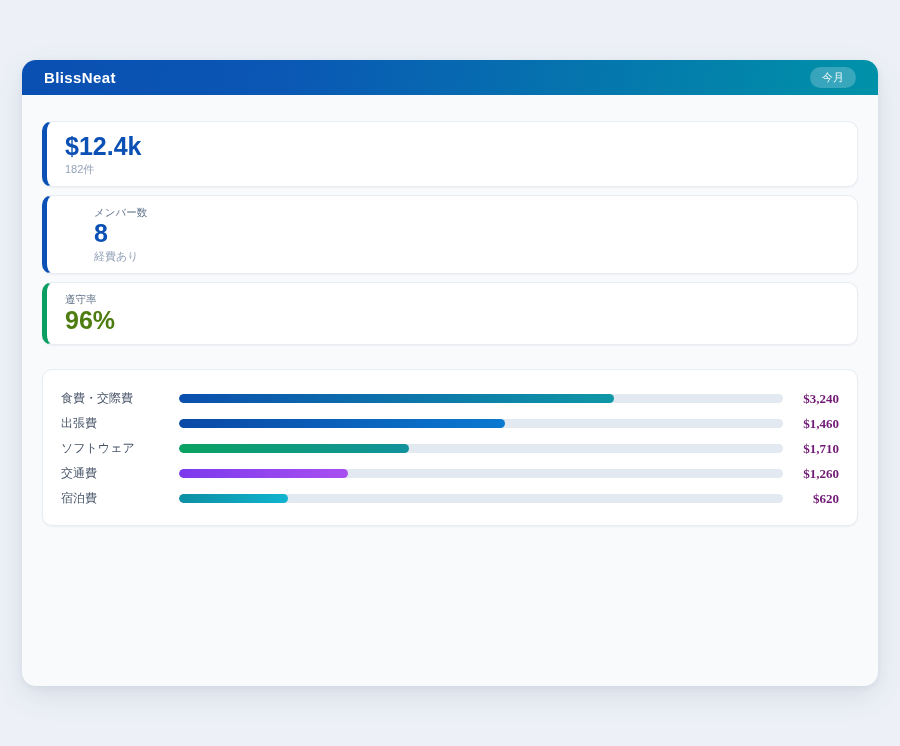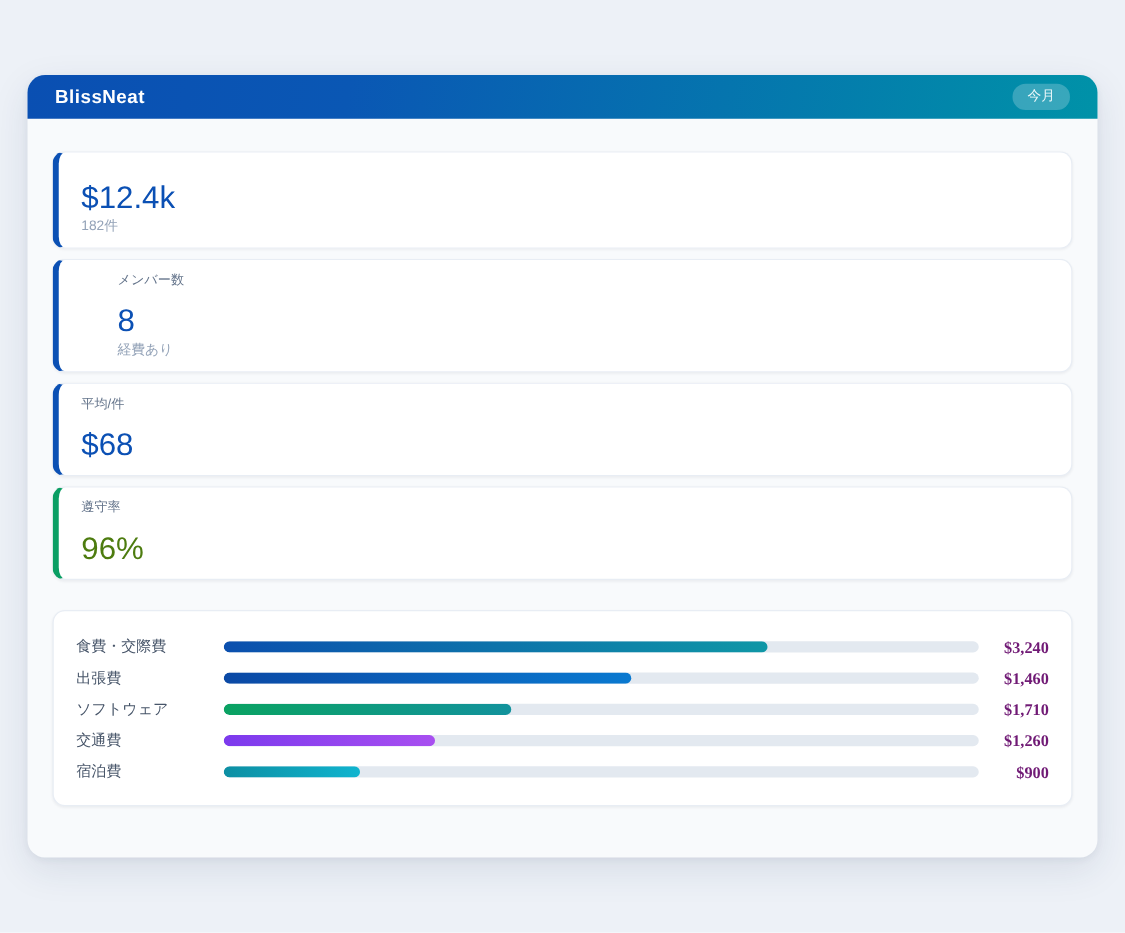--- a/index.html
+++ b/index.html
@@ -42,21 +42,21 @@
   .stat-card {
     background: #ffffff;
     border: 1px solid #e8edf4;
     border-left: 5px solid #0b50b4;
     border-radius: 10px;
     padding: 10px 18px;
     margin-bottom: 8px;
     box-shadow: 0 1px 2px rgba(15,23,42,0.05);
   }
   .stat-label { font-size: 10.5px; color: #64748b; line-height: 13px; }
-  .stat-value { font-size: 25px; font-weight: normal; color: #0b50b4; line-height: 28px; margin-top: 12px; }
+  .stat-value { font-size: 25px; font-weight: bold; color: #0b50b4; line-height: 28px; margin-top: 0; }
   .stat-sub { font-size: 11px; color: #94a3b8; line-height: 13px; margin-top: 3px; }
   .category-card {
     background: #ffffff;
     border: 1px solid #e8edf4;
     border-radius: 10px;
     padding: 16px 18px 14px 18px;
     margin-top: 24px;
     box-shadow: 0 1px 2px rgba(15,23,42,0.05);
   }
   .category-title { font-size: 14px; font-weight: bold; color: #1f2937; margin-bottom: 12px; }
@@ -93,24 +93,20 @@
       <div class="stat-value" style="color: rgb(11, 80, 180);">$12.4k</div>
       <div class="stat-sub">182件</div>
     </div>
 
     <div class="stat-card" style="border-left-color: rgb(11, 80, 180); padding-left: 47px;">
       <div class="stat-label">メンバー数</div>
       <div class="stat-value" style="color: rgb(11, 80, 180);">8</div>
       <div class="stat-sub">経費あり</div>
     </div>
 
-    <div class="stat-card" style="border-left-color: rgb(11, 80, 180);">
-      <div class="stat-label">平均/件</div>
-      <div class="stat-value" style="color: rgb(11, 80, 180);">$68</div>
-    </div>
 
     <div class="stat-card" style="border-left-color: rgb(10, 158, 99);">
       <div class="stat-label">遵守率</div>
       <div class="stat-value" style="color: #4d7c0f;">96%</div>
     </div>
 
     <div class="category-card">
 
       <div class="cat-row">
         <div class="cat-label">食費・交際費</div>
@@ -142,18 +138,18 @@
             <div class="cat-fill" style="width: 28%; background: linear-gradient(90deg, rgb(124, 58, 237), rgb(168, 79, 240));"></div>
           </div>
         <div class="cat-value">$1,260</div>
       </div>
 
       <div class="cat-row">
         <div class="cat-label">宿泊費</div>
         <div class="cat-track">
             <div class="cat-fill" style="width: 18%; background: linear-gradient(90deg, rgb(13, 143, 163), rgb(16, 180, 207));"></div>
           </div>
-        <div class="cat-value">$900</div>
+        <div class="cat-value">$620</div>
       </div>
 
     </div>
   </div>
 </div>
 
 </body></html>

